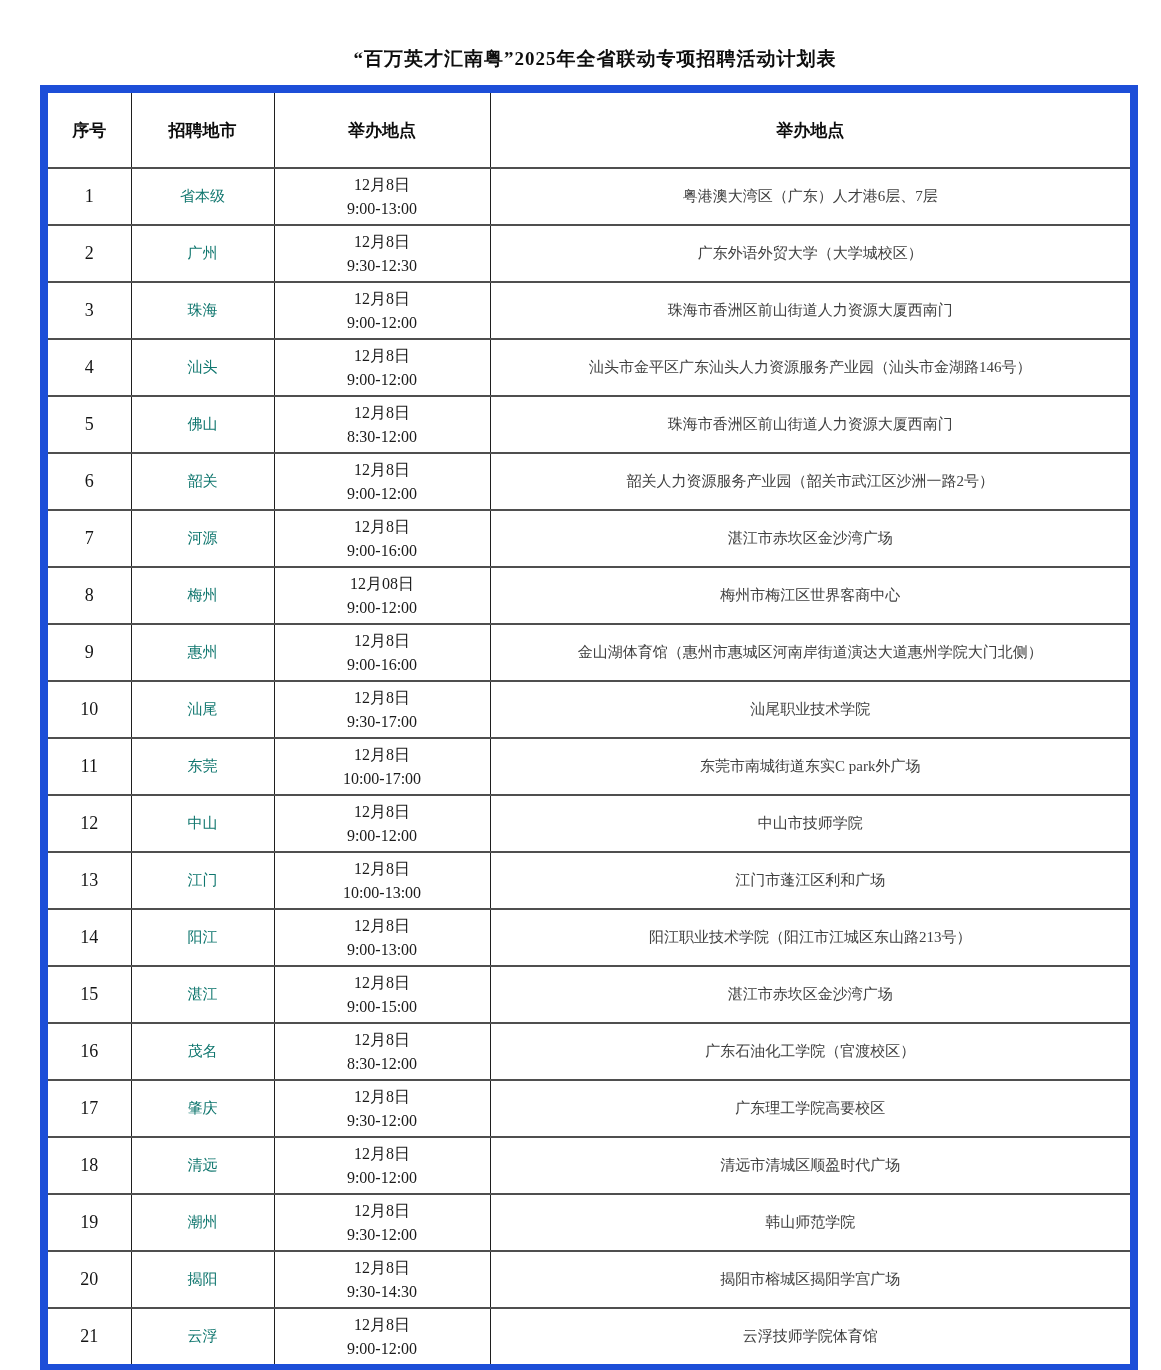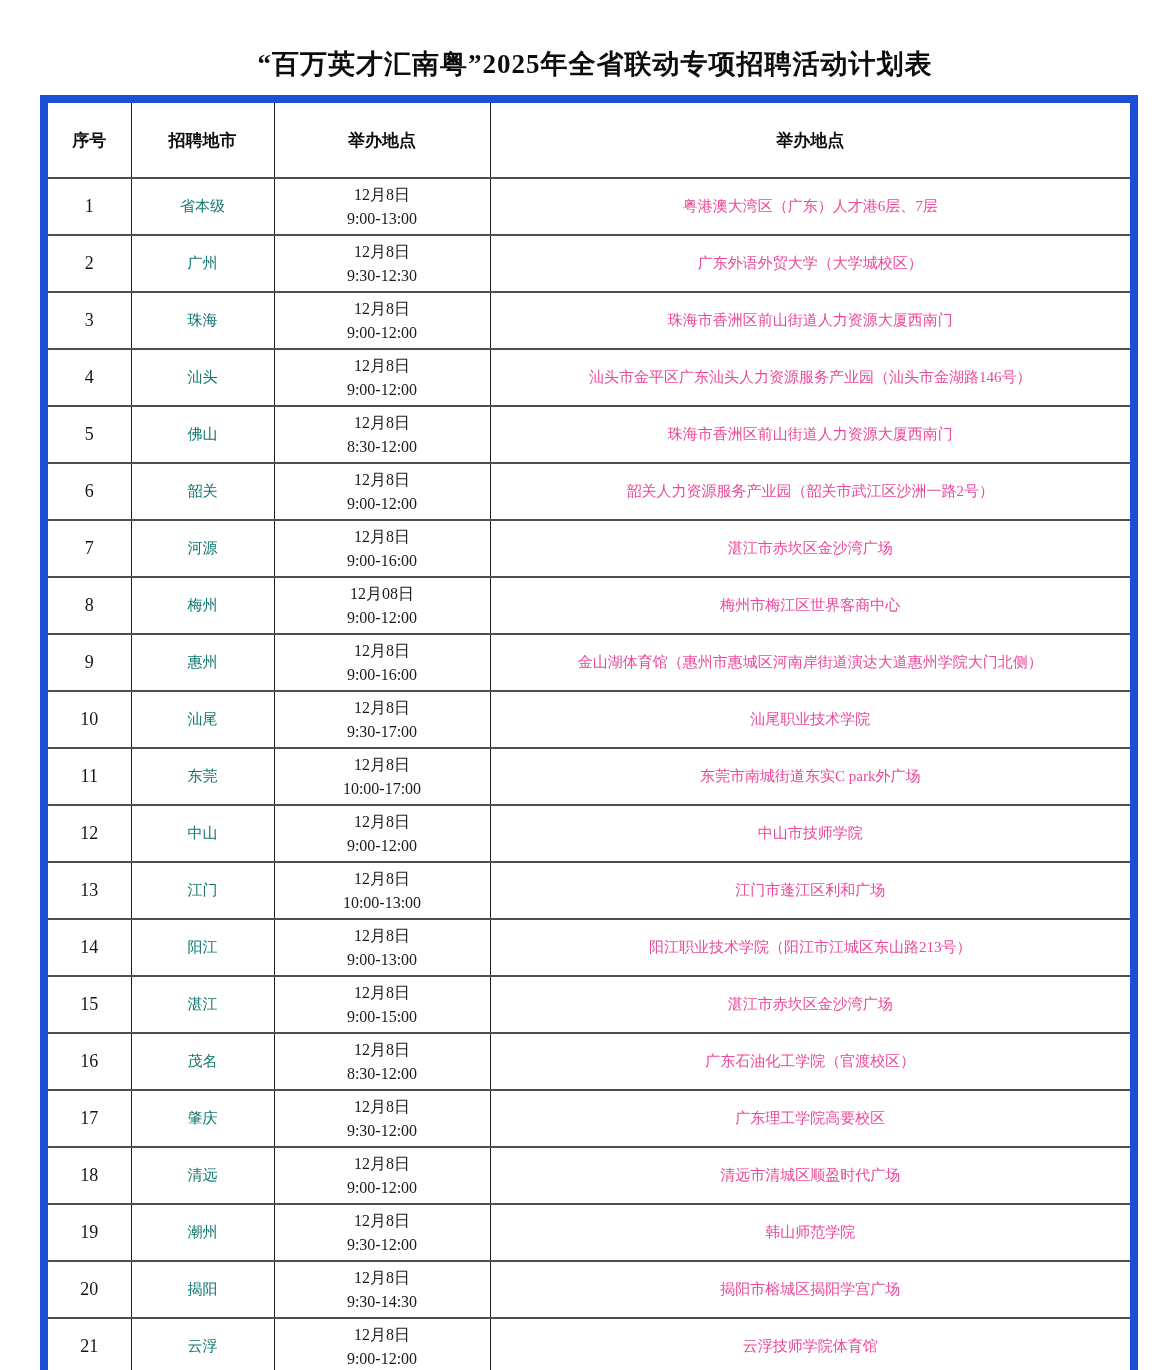--- a/index.html
+++ b/index.html
@@ -10,21 +10,21 @@
   body {
     width: 1161px;
     height: 1370px;
     font-family: "Liberation Serif", "DejaVu Serif", serif;
     color: #111111;
     overflow: hidden;
   }
   .page-title {
     margin: 46px 0 0 16px;
     text-align: center;
-    font-size: 27px;
+    font-size: 19px;
     font-weight: 700;
     letter-spacing: 1px;
     color: #0d0d0d;
     padding-left: 13px;
   }
   table.plan-table {
     border-collapse: collapse;
     table-layout: fixed;
     width: 1090px;
     margin: 13px 0 0 40px;
@@ -62,21 +62,21 @@
     font-size: 15px;
     color: #0f766e;
   }
   td.cell-time {
     font-size: 16px;
     color: #1a1a1a;
     line-height: 24px;
   }
   td.cell-loc {
     font-size: 15px;
-    color: #ec4899;
+    color: #404040;
   }
 </style>
 </head>
 <body>
 
 <div>
 
   <h1 class="page-title">“百万英才汇南粤”2025年全省联动专项招聘活动计划表</h1>
 
   <table class="plan-table">

